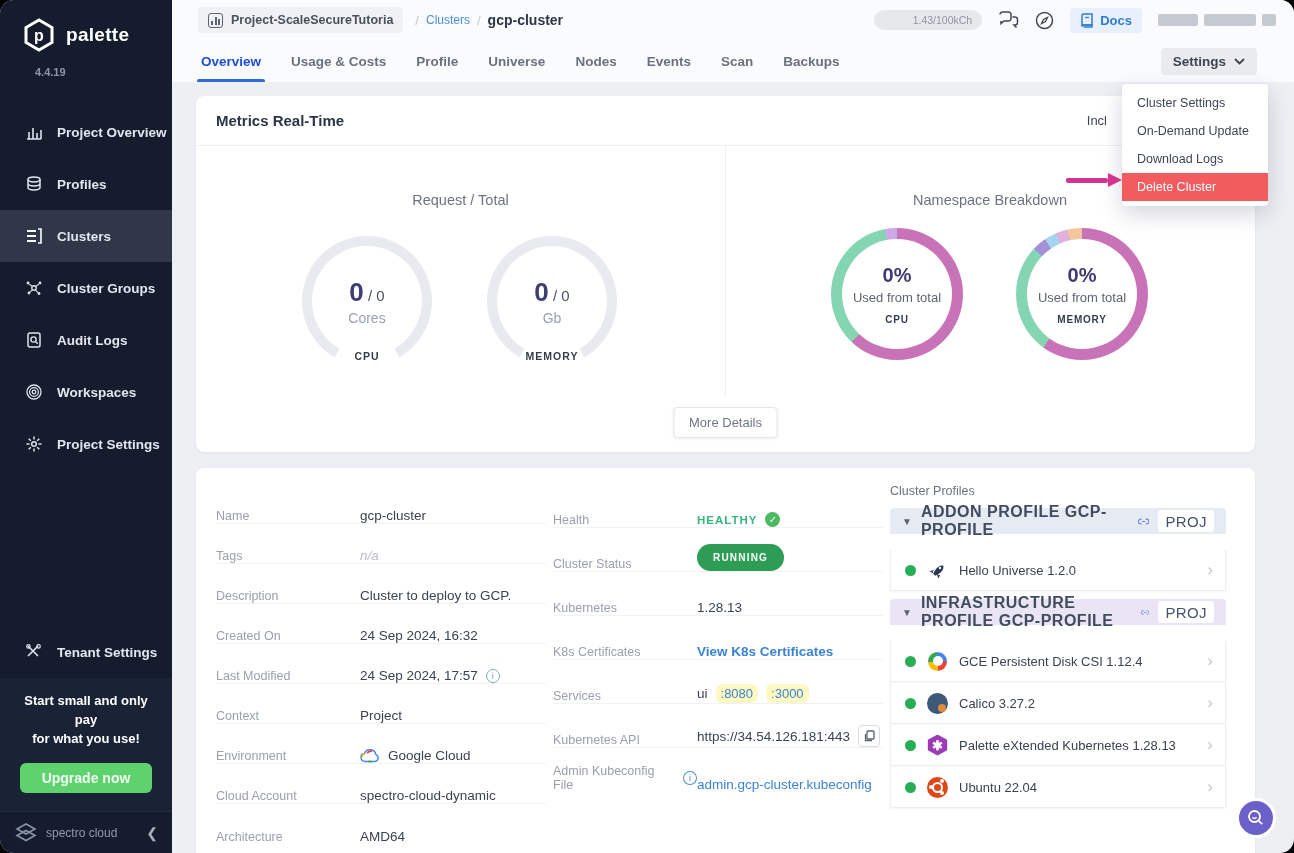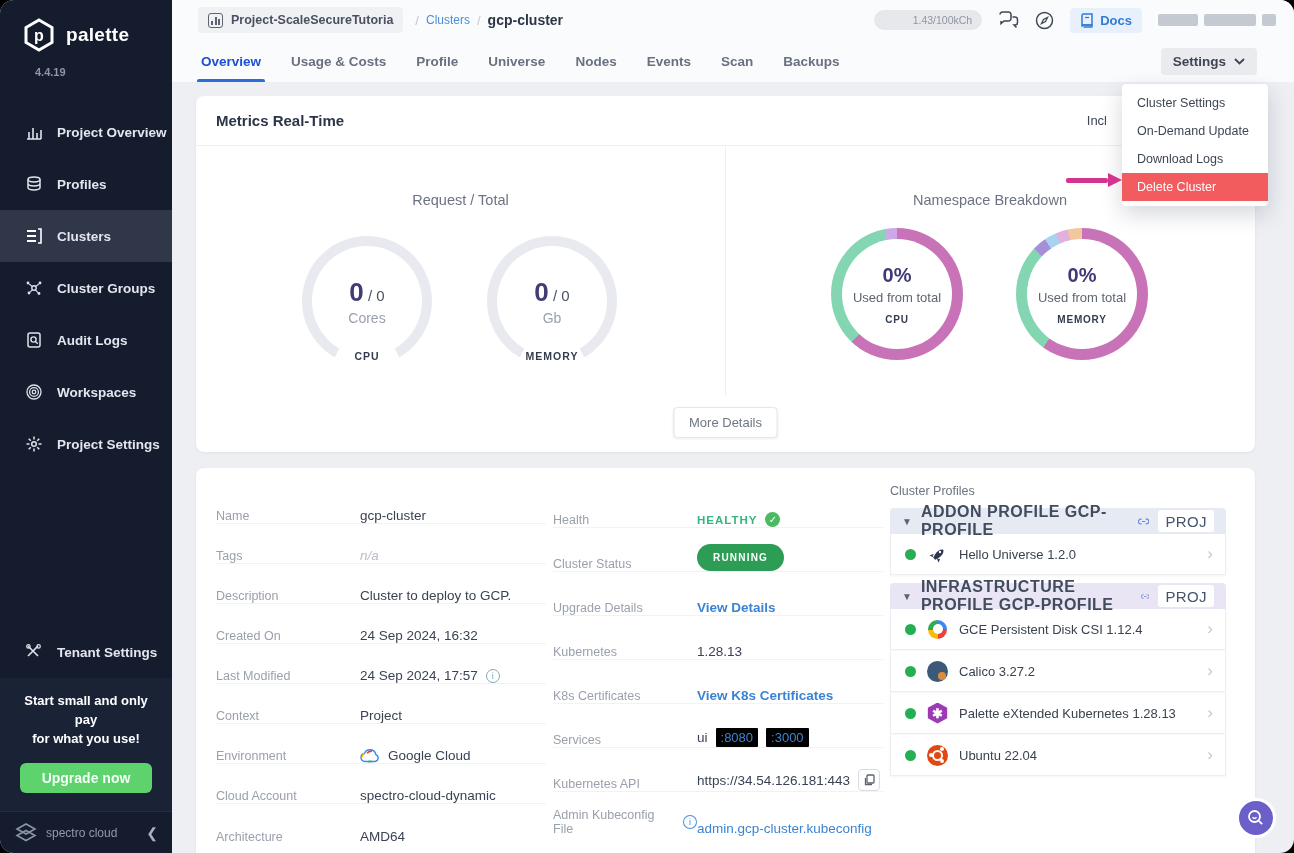--- a/index.html
+++ b/index.html
@@ -95,35 +95,35 @@
   .dcol2 .drow { height:44px; }
   .drow:last-child { border-bottom:none; }
   .dlbl { width:144px; flex:0 0 144px; font-size:12.5px; color:#9aa0ac; display:flex; align-items:center; gap:6px; }
   .dval { font-size:13.5px; color:#3a4353; display:flex; align-items:center; gap:8px; }
   .muted-val { color:#b8bdc7; font-style:italic; }
   .healthy { color:#35b57f; font-weight:bold; font-size:11.5px; letter-spacing:1px; }
   .check-ic { width:15px; height:15px; border-radius:50%; background:#4cb963; color:#fff; font-size:10px; display:inline-flex; align-items:center; justify-content:center; }
   .run-badge { background:#2d9d56; color:#fff; font-size:10px; font-weight:bold; letter-spacing:1.2px; border-radius:15px; padding:8px 16px; }
   .blue-link { color:#3b84d4; font-size:13.5px; cursor:pointer; font-weight:bold; }
   .blue-link.normal { font-weight:normal; }
-  .port-chip { background:#000000; color:#3b84d4; border-radius:1px; padding:2px 5px; font-size:13px; cursor:pointer; }
+  .port-chip { background:#fef9c3; color:#3b84d4; border-radius:6px; padding:2px 5px; font-size:13px; cursor:pointer; }
   .copy-btn { width:22px; height:22px; border:1px solid #d8dbe1; background:#fff; border-radius:4px; display:inline-flex; align-items:center; justify-content:center; cursor:pointer; color:#5a6170; }
   .info-ic { width:14px; height:14px; border-radius:50%; border:1.2px solid #7fa8b8; color:#7fa8b8; font-size:9px; display:inline-flex; align-items:center; justify-content:center; font-style:normal; }
   .info-ic.blue { border-color:#4a90d8; color:#4a90d8; }
 
   
   .profiles-panel { position:absolute; left:694px; top:16px; width:336px; }
   .cp-title { font-size:12.5px; color:#6c7380; margin-bottom:10px; }
   .cp-section-head { display:flex; align-items:center; gap:9px; height:26px; padding:0 12px; border-radius:4px 4px 0 0; cursor:pointer; }
   .cp-section-head.addon { background:#e6eaf3; }
   .cp-section-head.infra { background:#e9e5f4; margin-top:8px; }
   .cp-chevron { color:#5b6474; font-size:10px; }
   .cp-head-text { font-size:16px; font-weight:bold; letter-spacing:.5px; color:#414c5f; }
   .proj-badge { background:#ffffff; color:#45546a; font-size:15px; font-weight:normal; border-radius:3px; padding:2.5px 7px; letter-spacing:.4px; }
-  .cp-row { display:flex; align-items:center; gap:11px; height:41px; padding:0 12px 0 14px; background:#fff; border:1px solid #edeef3; border-top:none; box-shadow:0 1px 2px rgba(30,40,70,.05); cursor:pointer; }
+  .cp-row { display:flex; align-items:center; gap:11px; height:41px; padding:0 12px 0 14px; background:#fff; border:1px solid #edeef3; border-top:none; box-shadow:0 1px 2px rgba(30,40,70,.05); cursor:pointer;margin-top:16px; }
   .cp-row + .cp-row { margin-top:1px; }
   .status-dot { width:11px; height:11px; border-radius:50%; background:#27ae55; flex:0 0 auto; }
   .cp-ic { width:21px; height:21px; flex:0 0 auto; display:flex; align-items:center; justify-content:center; }
   .cp-name { font-size:13px; color:#39424f; }
   .cp-arrow { margin-left:auto; color:#c3c7cf; font-size:17px; }
   .ic-gce { width:19px; height:19px; border-radius:50%; background:conic-gradient(#4285f4 0 25%, #ea4335 25% 50%, #fbbc05 50% 75%, #34a853 75% 100%); position:relative; }
   .ic-gce::before { content:""; position:absolute; inset:4.5px; background:#fff; border-radius:50%; }
   .ic-calico { width:21px; height:21px; border-radius:50%; background:#3c5a77; position:relative; }
   .ic-calico::before { content:""; position:absolute; left:11px; top:11px; width:8px; height:8px; border-radius:50%; background:#e08a3c; }
   .ic-pxk { width:21px; height:21px; background:#9c3bb5; clip-path:polygon(50% 0,96% 25%,96% 75%,50% 100%,4% 75%,4% 25%); display:flex; align-items:center; justify-content:center; color:#fff; font-size:13px; font-weight:bold; }
@@ -405,24 +405,20 @@
         <span class="dval">
             <span class="healthy">HEALTHY</span>
             <span class="check-ic">✓</span>
           </span>
       </div>
       <div class="drow">
         <span class="dlbl">Cluster Status</span>
         <span class="run-badge">RUNNING</span>
       </div>
       <div class="drow">
-        <span class="dlbl">Upgrade Details</span>
-        <span class="blue-link">View Details</span>
-      </div>
-      <div class="drow">
         <span class="dlbl">Kubernetes</span>
         <span class="dval">1.28.13</span>
       </div>
       <div class="drow">
         <span class="dlbl">K8s Certificates</span>
         <span class="blue-link">View K8s Certificates</span>
       </div>
       <div class="drow">
         <span class="dlbl">Services</span>
         <span class="dval">

